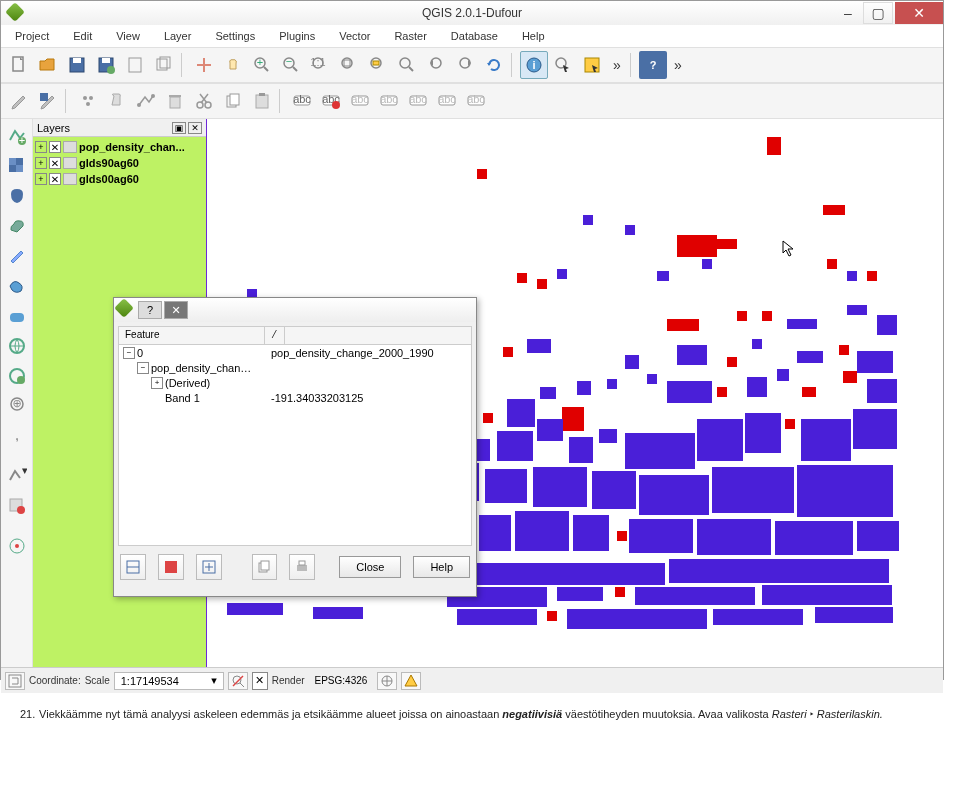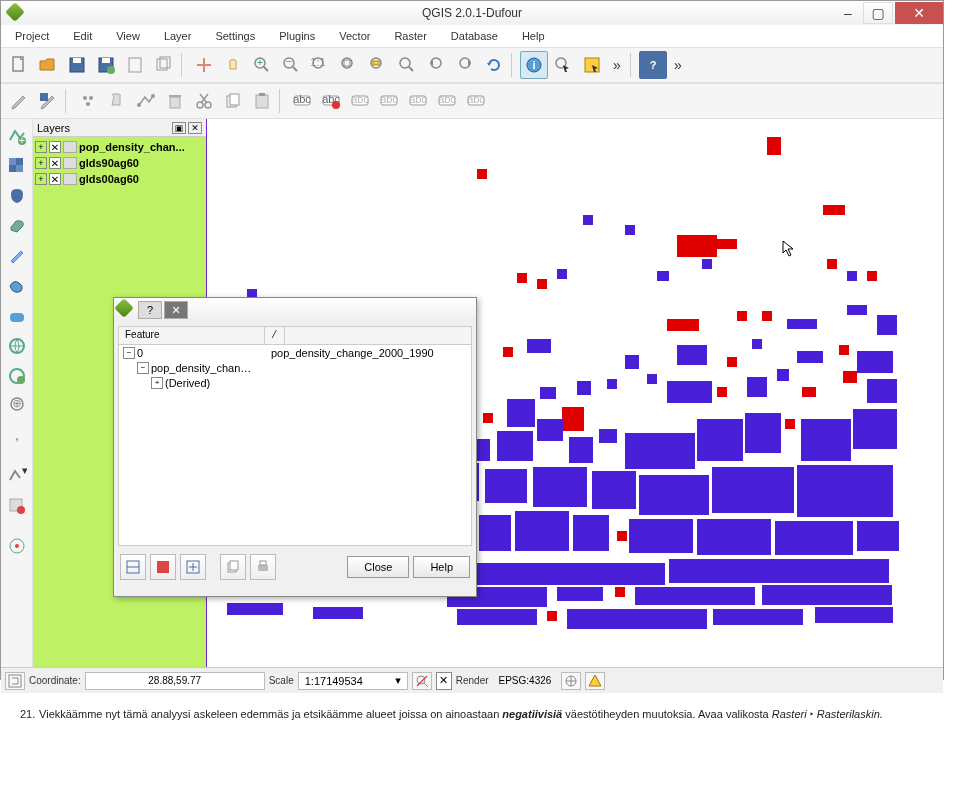--- a/index.html
+++ b/index.html
@@ -45,21 +45,21 @@
 .dtitle{height:24px;background:linear-gradient(#fff,#eee);display:flex;align-items:center;padding:0 4px}
 .dtitle .t{flex:1;text-align:center;font-weight:normal}
 .dtitle .db{width:24px;height:18px;background:#ddd;border:1px solid #aaa;font-size:11px;display:flex;align-items:center;justify-content:center;margin-left:2px}
 .dtitle .db.cl{background:#777;color:#fff}
 .dbody{background:#fff;margin:4px;height:220px;border:1px solid #ccc}
 .dhdr{display:flex;background:#f5f5f5;border-bottom:1px solid #ccc;height:18px}
 .dhdr div{padding:2px 6px;border-right:1px solid #ccc;font-size:10px}
 .drow{display:flex;padding:1px 4px;font-size:10px;height:15px;align-items:center}
 .drow .c1{width:148px;display:flex;align-items:center;gap:2px}
 .drow .tree{width:12px;height:12px;border:1px solid #888;font-size:8px;display:flex;align-items:center;justify-content:center}
-.dfoot{display:flex;align-items:center;padding:4px 6px;gap:4px}
+.dfoot{display:flex;align-items:center;padding:4px 6px;gap:12px}
 .dfoot .ib{width:26px;height:26px;border:1px solid #bbb;background:linear-gradient(#fff,#eee);display:flex;align-items:center;justify-content:center}
 .dfoot .btn{padding:4px 16px;border:1px solid #999;background:linear-gradient(#fff,#e8e8e8);font-size:11px}
 .caption{position:absolute;left:0;top:692px;width:960px;padding:10px 20px;font-family:Georgia,serif;font-size:15px;line-height:1.5;color:#222}
 .caption b{font-style:italic;font-weight:bold}
 .caption i{font-style:italic}
 .cursor{position:absolute;left:780px;top:238px;z-index:20}
 </style>
 </head>
 <body>
 
@@ -550,21 +550,20 @@
   </div>
 
   <div class="statusbar">
     <div class="ico">
       <svg width="14" height="14" viewBox="0 0 14 14">
           <rect x="1" y="1" width="12" height="12" fill="none" stroke="#888"></rect>
           <path d="M4 4 L10 4 L10 10 L4 10" fill="none" stroke="#888"></path>
         </svg>
     </div>
     <span class="lbl">Coordinate:</span>
-    <div class="fld" style="width:180px;justify-content:center">28.88,59.77</div>
     <span class="lbl">Scale</span>
     <div class="fld" style="width:110px">
         <span>1:17149534</span>
         <span style="margin-left:auto">▾</span>
       </div>
     <div class="ico">
       <svg width="14" height="14" viewBox="0 0 14 14">
           <circle cx="6" cy="6" r="4" fill="none" stroke="#888"></circle>
           <line x1="9" y1="9" x2="13" y2="13" stroke="#888"></line>
           <line x1="2" y1="12" x2="12" y2="2" stroke="#d44" stroke-width="1.5"></line>
@@ -610,20 +609,27 @@
             <span class="tree">−</span>
             <span>pop_density_chan…</span>
           </div>
       </div>
       <div class="drow">
         <div class="c1" style="padding-left:28px">
             <span class="tree">+</span>
             <span>(Derived)</span>
           </div>
       </div>
+      <div class="drow">
+        <div class="c1" style="padding-left:28px">
+            <span style="width:12px"></span>
+            <span>Band 1</span>
+          </div>
+        <div>-191.34033203125</div>
+      </div>
     </div>
     <div class="dfoot">
       <div class="ib">
           <svg width="16" height="16" viewBox="0 0 16 16">
             <rect x="2" y="2" width="12" height="12" fill="none" stroke="#4a6fa5"></rect>
             <line x1="2" y1="8" x2="14" y2="8" stroke="#4a6fa5"></line>
           </svg>
         </div>
       <div class="ib">
           <svg width="16" height="16" viewBox="0 0 16 16">

